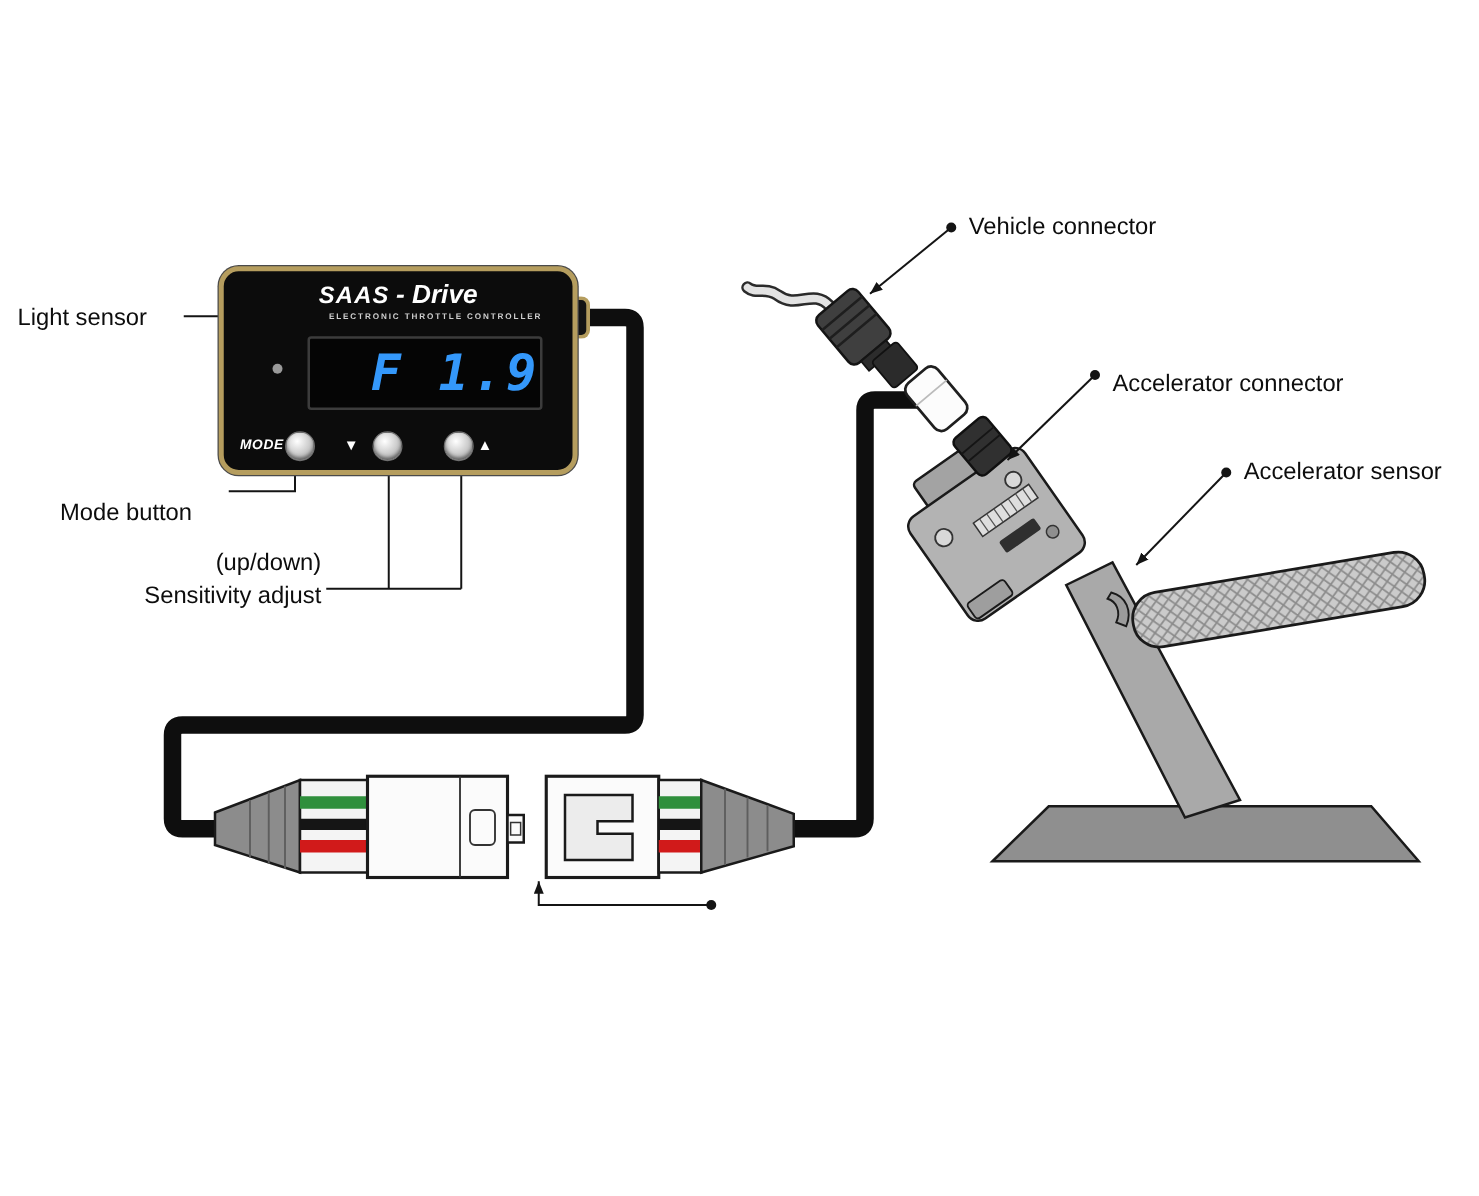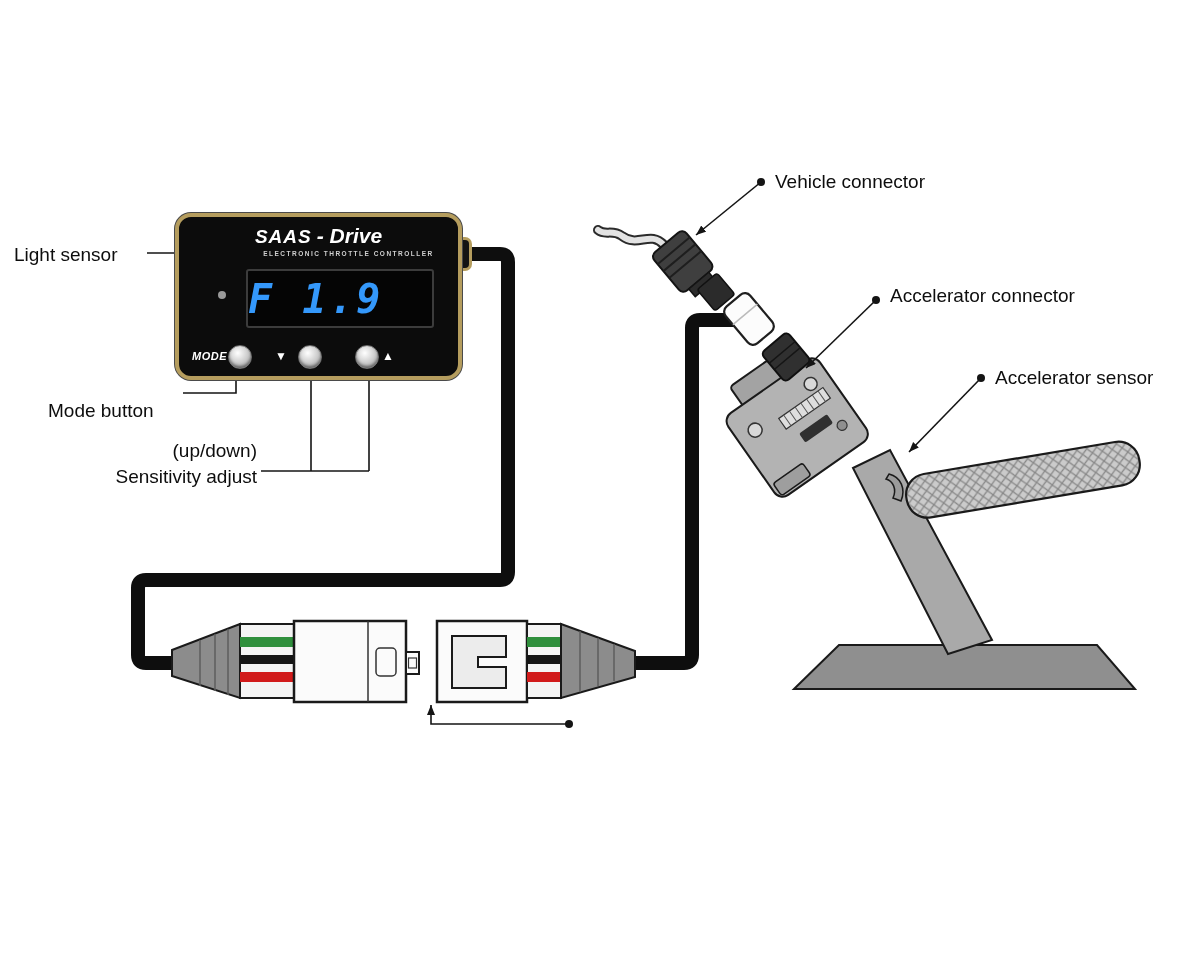--- a/index.html
+++ b/index.html
@@ -15,21 +15,21 @@
           background:#0c0c0c;border:4px solid #b59d5e;border-radius:16px;z-index:3;
           box-shadow:0 0 0 1px #4a4a4a;margin-top:41px;}
   .device .logo{position:absolute;top:7px;left:0;right:0;text-align:center;color:#ffffff;
                 font-style:italic;font-weight:bold;}
   .device .brand{font-size:19px;font-weight:900;letter-spacing:1px;}
   .device .brand2{font-size:21px;font-weight:700;margin-left:5px;}
   .device .subtitle{position:absolute;top:33px;left:60px;right:0;text-align:center;
                     font-size:6.5px;letter-spacing:1.5px;color:#cfcfcf;font-weight:bold;}
   .device .display{position:absolute;left:67px;top:52px;width:188px;height:59px;box-sizing:border-box;
                    background:#050505;border:2px solid #3c3c3c;border-radius:3px;
-                   display:flex;align-items:center;justify-content:flex-start;
+                   display:flex;align-items:center;justify-content:flex-end;
                    color:#3498fb;font-family:"DejaVu Sans Mono",monospace;
                    font-style:italic;font-weight:700;font-size:40px;letter-spacing:3px;}
   .device .sensor-dot{position:absolute;left:39px;top:74px;width:8px;height:8px;border-radius:50%;
                       background:#9a9a9a;}
   .device .mode-label{position:absolute;left:13px;top:133px;color:#fff;font-style:italic;
                       font-weight:700;font-size:11px;letter-spacing:.5px;}
   .device .btn{position:absolute;width:22px;height:22px;border-radius:50%;
                background:radial-gradient(circle at 40% 32%,#ffffff,#c2c2c2 60%,#8d8d8d);
                border:1px solid #6f6f6f;box-shadow:inset 0 -2px 3px rgba(0,0,0,.45);}
   .device .btn-mode{left:49px;top:128px;}
@@ -167,16 +167,16 @@
     <span class="tri tri-up">▲</span>
   </div>
 
   <div class="label" style="left:14px;top:243px;">Light sensor</div>
   <div class="label" style="left:48px;top:383px;margin-top:16px;">Mode button</div>
   <div class="label sens" style="left:60px;top:438px;">
     <div>(up/down)</div>
     <div>Sensitivity adjust</div>
   </div>
   <div class="label" style="left:775px;top:170px;">Vehicle connector</div>
-  <div class="label" style="left:890px;top:284px;">Accelerator connector</div>
+  <div class="label" style="left:890px;top:296px;">Accelerator connector</div>
   <div class="label" style="left:995px;top:366px;">Accelerator sensor</div>
 
 </div>
 
 </body></html>

